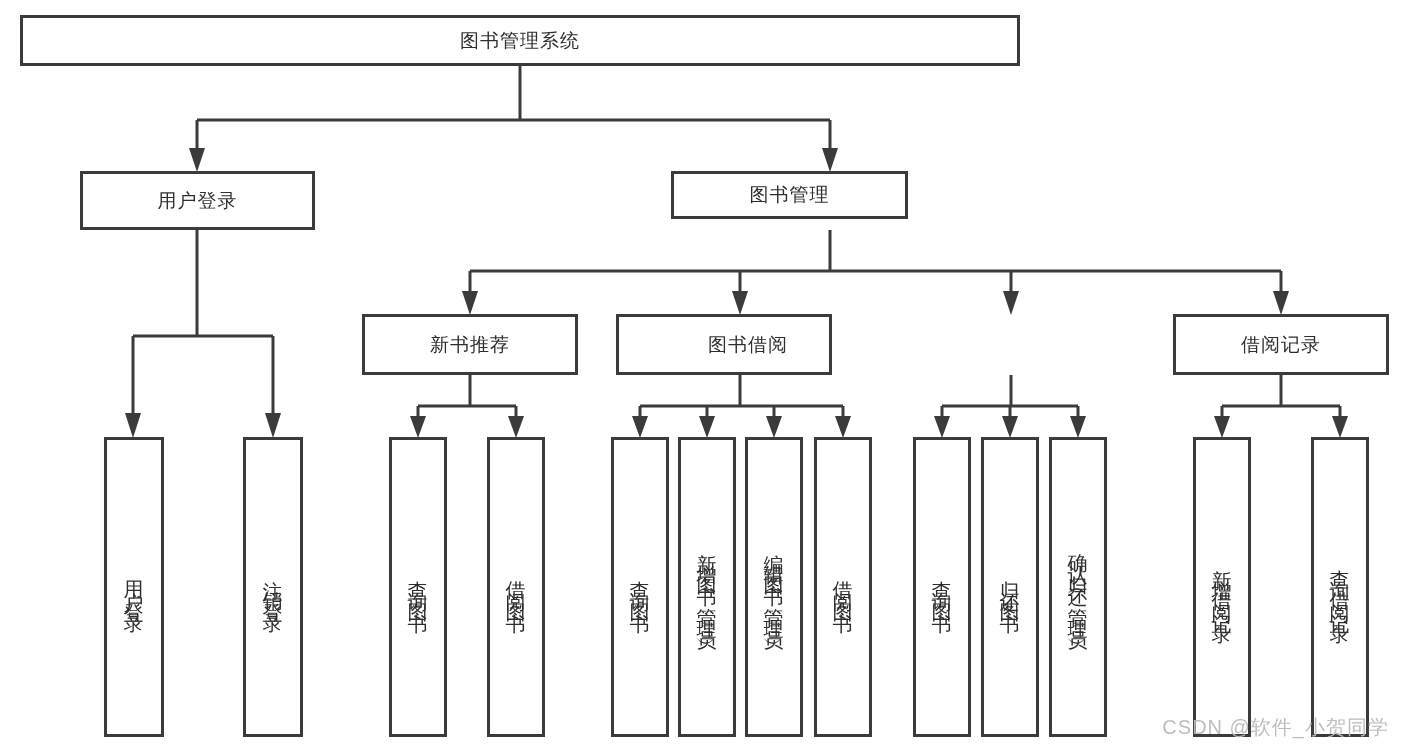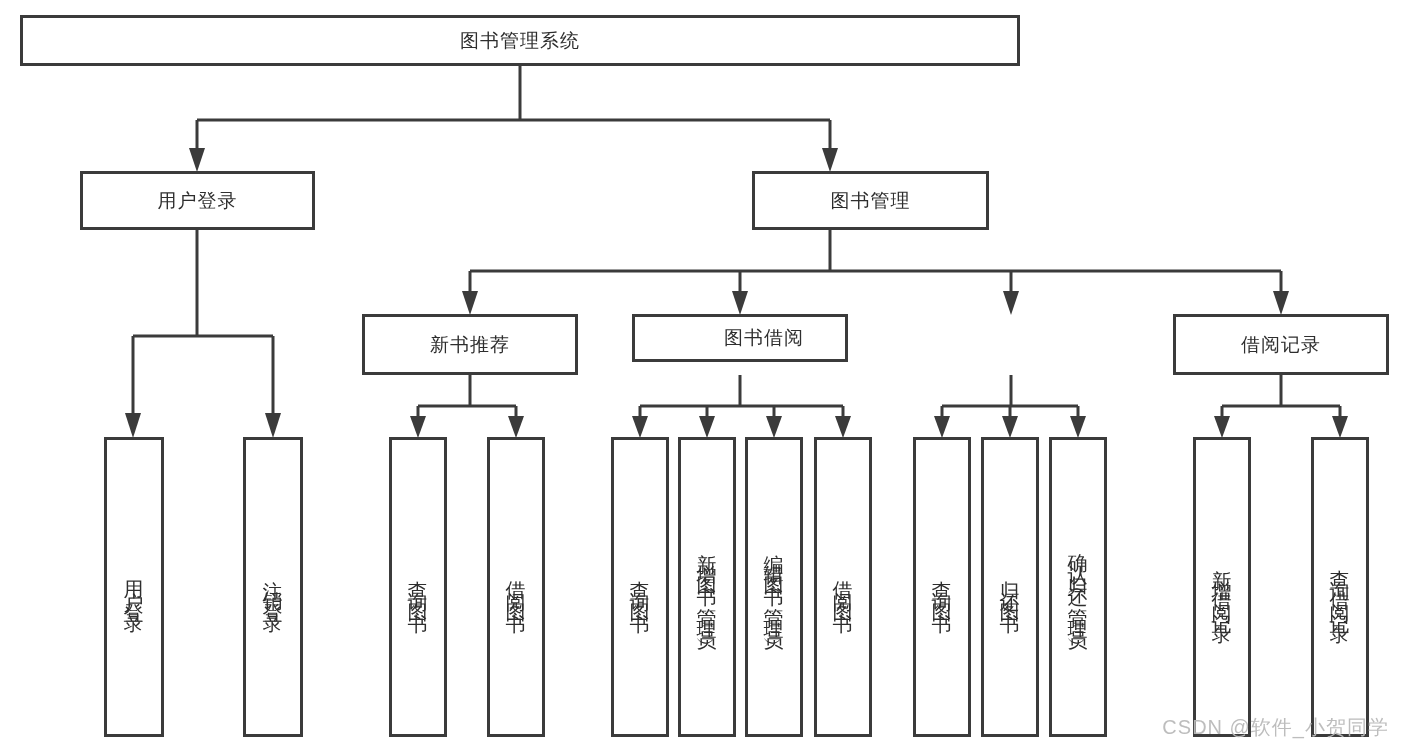--- a/index.html
+++ b/index.html
@@ -137,28 +137,28 @@
     </g>
   </svg>
 
   <div class="hbox" style="left:20px; top:15px; width:1000px; height:51px;">
     <span>图书管理系统</span>
   </div>
 
   <div class="hbox" style="left:80px; top:171px; width:235px; height:59px;">
     <span>用户登录</span>
   </div>
-  <div class="hbox" style="left:752px; top:171px; width:237px; height:59px;">
+  <div class="hbox" style="left:671px; top:171px; width:237px; height:48px;">
     <span>图书管理</span>
   </div>
 
   <div class="hbox" style="left:362px; top:314px; width:216px; height:61px;">
     <span>新书推荐</span>
   </div>
-  <div class="hbox" style="left:632px; top:314px; width:216px; height:48px;padding-left:48px;">
+  <div class="hbox" style="left:616px; top:314px; width:216px; height:61px;padding-left:48px;">
     <span>图书借阅</span>
   </div>
   <div class="hbox" style="left:1173px; top:314px; width:216px; height:61px;font-family:Liberation Mono, monospace;">
     <span>借阅记录</span>
   </div>
 
   <div class="vbox" style="left:104px; top:437px; width:60px; height:300px;">
     <span class="vtext">用户登录</span>
   </div>
   <div class="vbox" style="left:243px; top:437px; width:60px; height:300px;">

